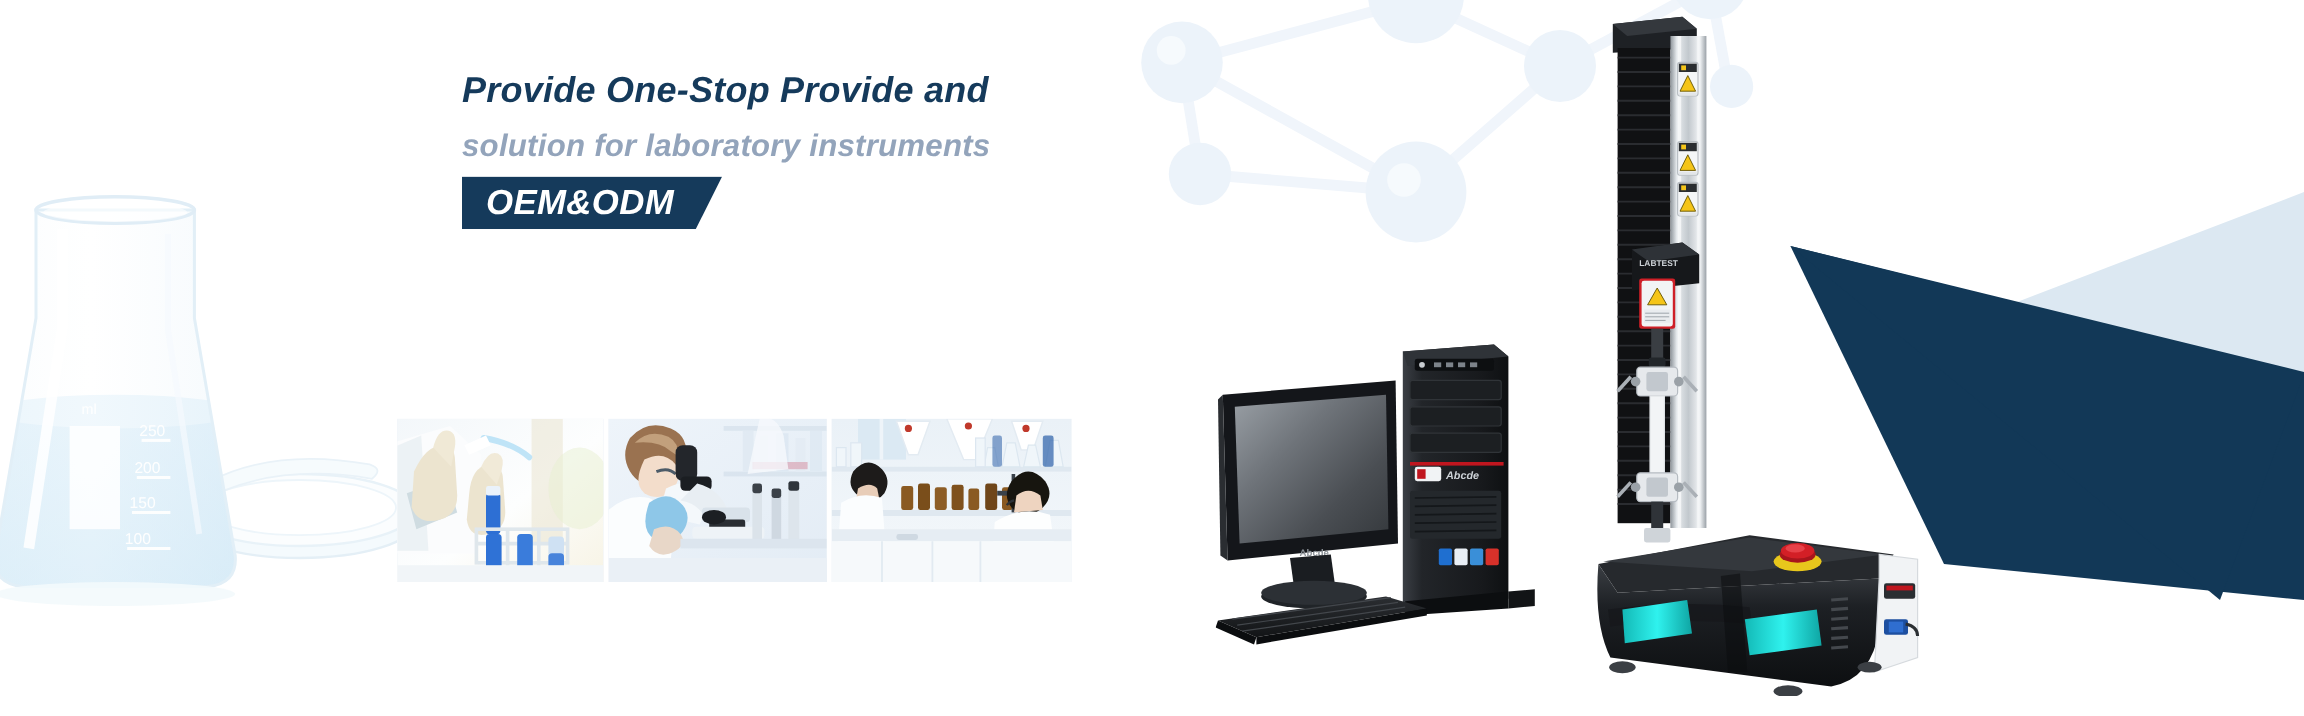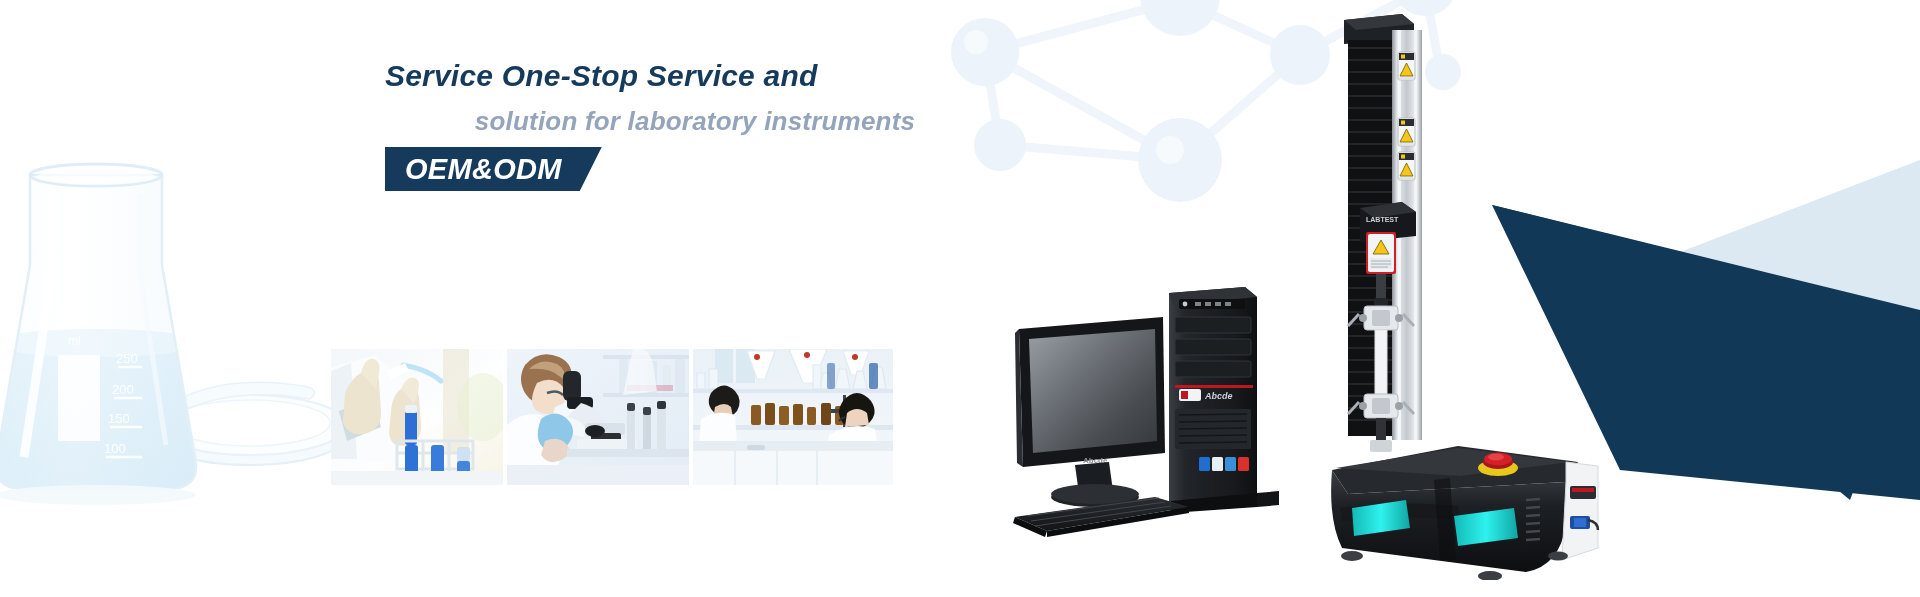--- a/index.html
+++ b/index.html
@@ -38,21 +38,21 @@
   }
   .line1 {
     font-size:30px; font-weight:bold; font-style:italic;
     color:#153a5b; letter-spacing:.2px;
     line-height:38px; white-space:nowrap;
   }
   .line2 {
     margin-top:9px;
     font-size:26px; font-weight:bold; font-style:italic;
     color:#93a4bb; letter-spacing:.2px;
-    line-height:34px; white-space:nowrap;text-align:center;
+    line-height:34px; white-space:nowrap;
   }
   .badge-wrap {
     margin-top:9px;
     position:relative; display:inline-block; height:44px;
   }
   .badge-shape {
     position:absolute; left:0; top:0; width:100%; height:100%;
     background:#153a5b;
     clip-path: polygon(0 0, 100% 0, calc(100% - 22px) 100%, 0 100%);
     z-index:0;
@@ -198,21 +198,21 @@
           <text x="114" y="348">100</text>
           <text x="78" y="240" font-size="12">ml</text>
         </g>
 
         <ellipse cx="106" cy="390" rx="100" ry="10" fill="#f3f9fc" opacity=".9"></ellipse>
       </g>
     </svg>
   </div>
 
   <div class="headline-block">
-    <div class="line1">Service One-Stop Service and</div>
+    <div class="line1">Provide One-Stop Provide and</div>
     <div class="line2">solution for laboratory instruments</div>
     <div class="badge-wrap">
       <span class="badge-shape"></span>
       <span class="badge-text">OEM&amp;ODM</span>
     </div>
   </div>
 
   <div class="photo-strip">
 
     <div class="photo p1">

